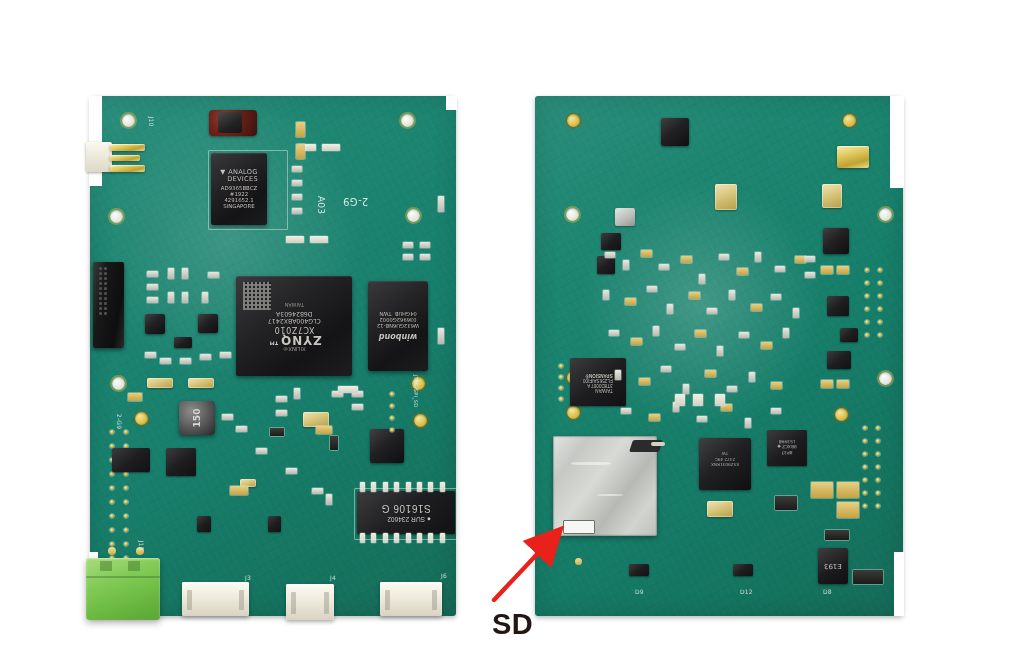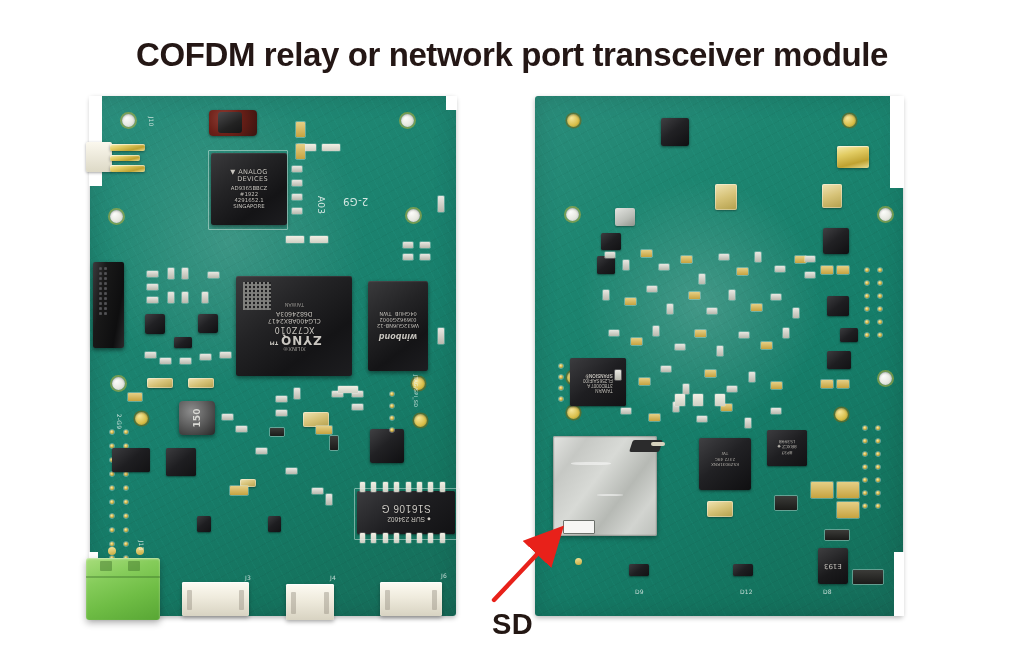--- a/index.html
+++ b/index.html
@@ -124,21 +124,20 @@
   
   .sd-label{position:absolute;font-family:"Liberation Sans", sans-serif;
     font-size:29px;font-weight:bold;color:#231713;letter-spacing:.5px;}
   .arrow-svg{position:absolute;overflow:visible;}
 </style>
 </head>
 <body>
 
 <div id="stage">
 
-  <div class="title">COFDM relay or network port transceiver module</div>
 
   <div class="board" id="left-board" style="left:90px;top:96px;width:366px;height:520px;">
     <div class="pcb-body"></div>
     <div class="pour"></div>
 
     <div style="position:absolute;left:-1px;top:0;width:13px;height:90px;background:#fff;"></div>
     <div style="position:absolute;left:-1px;top:456px;width:9px;height:64px;background:#fff;"></div>
     <div style="position:absolute;right:-1px;top:0;width:11px;height:14px;background:#fff;"></div>
 
     <div class="hole" style="left:32px;top:18px;width:13px;height:13px;"></div>
@@ -155,21 +154,21 @@
     <div class="rf" style="left:20px;top:59px;width:30px;height:6px;"></div>
     <div class="rf" style="left:20px;top:69px;width:35px;height:7px;"></div>
     <div class="silk" style="left:56px;top:22px;transform:rotate(90deg);">J10</div>
 
     <div style="position:absolute;left:119px;top:14px;width:48px;height:26px;border-radius:4px;
                 background:radial-gradient(circle at 30% 30%,#8d3c33,#6b1f17 45%,#3a1410 100%);
                 box-shadow:0 1px 3px rgba(0,0,0,.45);"></div>
     <div style="position:absolute;left:128px;top:16px;width:24px;height:21px;border-radius:3px;
                 background:linear-gradient(150deg,#4a4a4c,#222 60%,#151516);"></div>
 
-    <div class="bga" style="left:121px;top:57px;width:76px;height:72px;">
+    <div class="bga" style="left:121px;top:57px;width:56px;height:72px;">
       <div class="chiptext up">
         <div style="font-size:6.6px;letter-spacing:.3px;">▼ ANALOG</div>
         <div style="font-size:6.6px;letter-spacing:.3px;">&nbsp;&nbsp;&nbsp;DEVICES</div>
         <div style="margin-top:2px;">AD9365BBCZ</div>
         <div>#1922</div>
         <div>4291652.1</div>
         <div>SINGAPORE</div>
       </div>
     </div>
 

